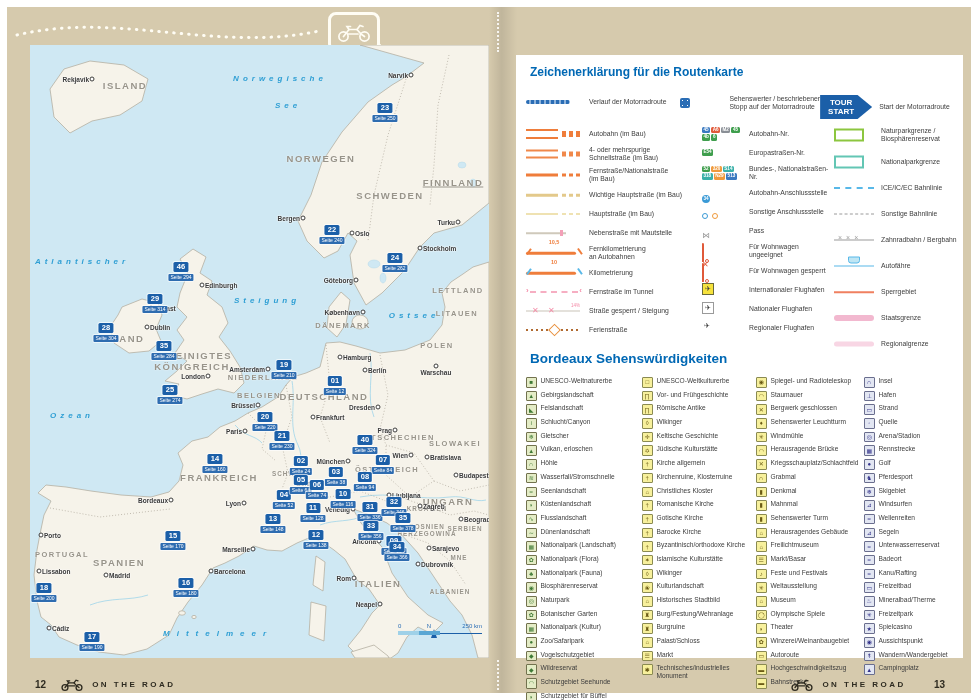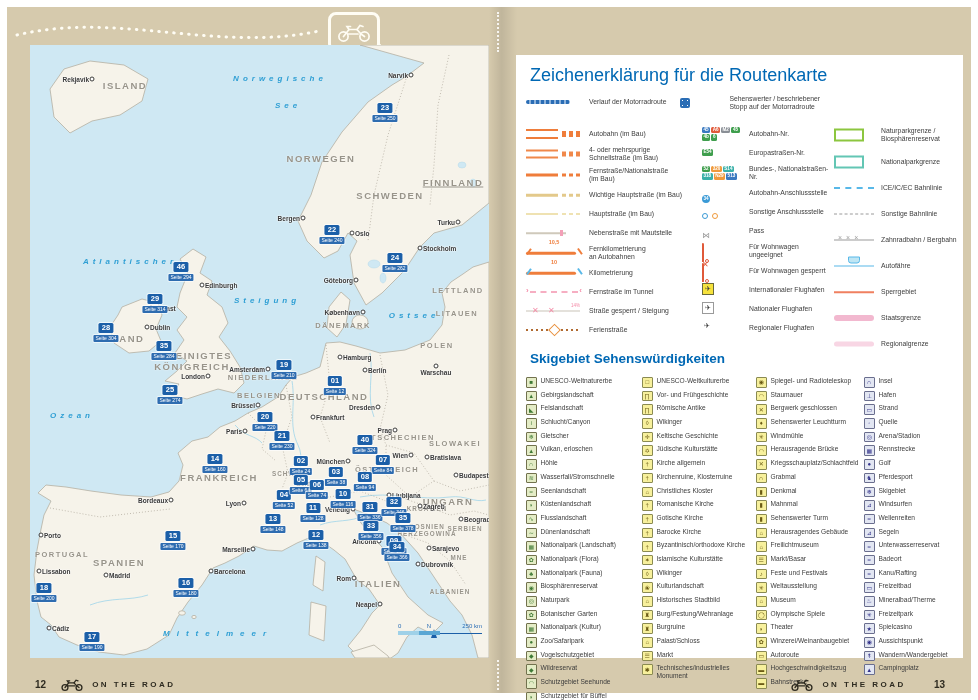--- a/index.html
+++ b/index.html
@@ -36,21 +36,21 @@
   .scale .row{display:flex;align-items:flex-end;justify-content:space-between}
   .scale .north{text-align:center;line-height:6px}
   .scale .tri{width:0;height:0;border-left:3px solid transparent;border-right:3px solid transparent;
     border-bottom:9px solid #1b5fa8;margin:0 auto}
   .scale .bar{margin-top:2px;height:4px;display:flex}
   .scale .b1{flex:1;background:#9fd1e8}.scale .b2{flex:1;background:#5aa7d4}
   .scale .b3{flex:2;height:1px;align-self:center;background:#1b5fa8}
 
   
   .panel{position:absolute;left:516px;top:55px;width:447px;height:603px;background:#fff}
-  .lg-title{position:absolute;left:14px;top:10px;font-size:18px;font-weight:normal;color:#0068b4}
+  .lg-title{position:absolute;left:14px;top:10px;font-size:12px;font-weight:bold;color:#0068b4}
   .lg-row1{position:absolute;left:10px;top:40px;width:430px;display:flex;align-items:flex-start}
   .lrow{display:flex;align-items:center;margin-bottom:5px}
   .lrow .lab{font-size:6.8px;line-height:8px;color:#3c3c3c;white-space:pre-line}
   .lg-row1 .lrow{margin:0}
   .lg-c1{position:absolute;left:10px;top:72px;width:176px}
   .lg-c2{position:absolute;left:186px;top:72px;width:128px}
   .lg-c3{position:absolute;left:318px;top:72px;width:124px}
   .lg-c3 .lrow{margin-bottom:12px}
   .ic{position:relative;width:56px;min-width:56px;height:14px;margin-right:7px}
   .lg-c2 .ic,.lg-c3 .ic{width:40px;min-width:40px}
@@ -208,21 +208,21 @@
       <path d="M300,452 L330,446 L356,456"></path>
       <path d="M262,428 L280,452 L300,452"></path>
       <path d="M370,452 L398,462 L420,470 L444,466 L459,470"></path>
       <path d="M370,488 L398,498 L420,516 L436,540"></path>
       <path d="M404,436 L430,446 L459,440"></path>
     </g>
   </svg>
   <div id="mapLayers">
       <div class="sea" style="left: 250px; top: 33px;">Norwegische</div>
       <div class="sea" style="left: 258px; top: 60px;">See</div>
-      <div class="sea" style="left: 52px; top: 216px; margin-left: 48px;">Atlantischer</div>
+      <div class="sea" style="left: 52px; top: 216px;">Atlantischer</div>
       <div class="sea" style="left: 42px; top: 370px;">Ozean</div>
       <div class="sea" style="left: 237px; top: 255px;">Steigung</div>
       <div class="sea" style="left: 384px; top: 270px;">Ostsee</div>
       <div class="sea" style="left: 188px; top: 588px; letter-spacing: 7px;">Mittelmeer</div>
       <div class="country lg" style="left: 95px; top: 40px;">ISLAND</div>
       <div class="country lg" style="left: 291px; top: 113px;">NORWEGEN</div>
       <div class="country lg" style="left: 360px; top: 150px;">SCHWEDEN</div>
       <div class="country lg" style="left: 423px; top: 137px; text-decoration: underline;">FINNLAND</div>
       <div class="country md" style="left: 428px; top: 245px;">LETTLAND</div>
       <div class="country md" style="left: 427px; top: 268px;">LITAUEN</div>
@@ -396,20 +396,27 @@
         </div>
         <span class="lab">Verlauf der Motorradroute</span>
       </div>
       <div class="lrow">
         <div class="ic ic-stop">
           <span class="seg a"></span>
         </div>
         <span class="lab">Sehenswerter / beschriebener
 Stopp auf der Motorradroute</span>
       </div>
+      <div class="lrow">
+        <div class="tourstart">
+          <span>TOUR</span>
+          <span>START</span>
+        </div>
+        <span class="lab">Start der Motorradroute</span>
+      </div>
     </div>
   <div class="lg-c1" id="lgC1">
       <div class="lrow">
         <div class="ic ic-road ic-autobahn">
           <span class="seg a"></span>
           <span class="seg b"></span>
         </div>
         <span class="lab">Autobahn (im Bau)</span>
       </div>
       <div class="lrow">
@@ -611,21 +618,21 @@
         </div>
         <span class="lab">Staatsgrenze</span>
       </div>
       <div class="lrow">
         <div class="ic ic-region">
           <span class="seg a"></span>
         </div>
         <span class="lab">Regionalgrenze</span>
       </div>
     </div>
-  <div class="si-title">Skigebiet Sehenswürdigkeiten</div>
+  <div class="si-title">Bordeaux Sehenswürdigkeiten</div>
   <div class="si-c si-c1" id="siC1">
       <div class="srow">
         <span class="sic">■</span>
         <span class="lab">UNESCO-Weltnaturerbe</span>
       </div>
       <div class="srow">
         <span class="sic">▲</span>
         <span class="lab">Gebirgslandschaft</span>
       </div>
       <div class="srow">

